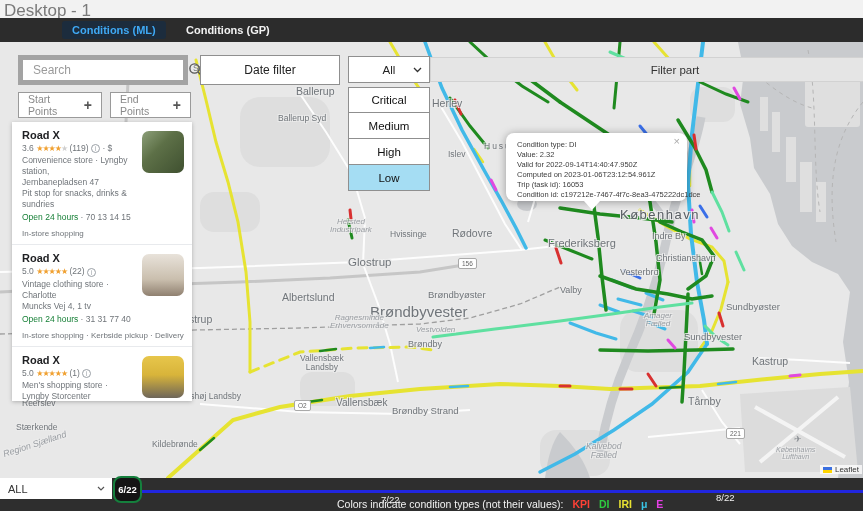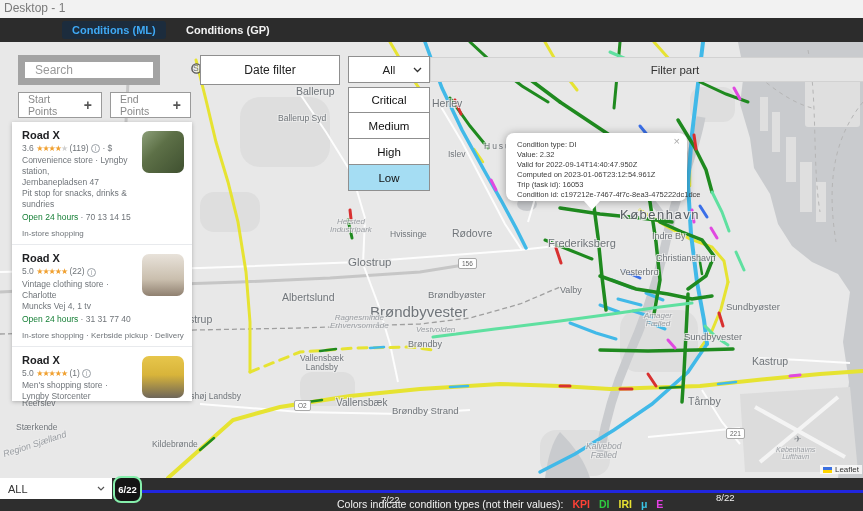--- a/index.html
+++ b/index.html
@@ -1,21 +1,21 @@
 <!DOCTYPE html>
 <html><head>
 <meta charset="utf-8">
 <style>
   * { margin:0; padding:0; box-sizing:border-box; }
   html,body { width:863px; height:511px; overflow:hidden;
     font-family:"Liberation Sans", sans-serif; background:#fff; }
 
   
   .titlebar { position:absolute; left:0; top:0; width:863px; height:18px; background:#f2f2f2; }
-  .titlebar .title { position:absolute; left:4px; top:1px; font-size:12px; color:#7a7a7a; }
+  .titlebar .title { position:absolute; left:4px; top:1px; font-size:17px; color:#7a7a7a; }
 
   
   .tabbar { position:absolute; left:0; top:18px; width:863px; height:24px; background:#2c2c2c; }
   .tab { position:absolute; top:3px; height:18px; line-height:18px; font-size:11px; font-weight:bold;
          padding:0 10px; border-radius:3px; cursor:pointer; }
   .tab.active { left:62px; color:#3fa9f5; background:#1c2c3d; }
   .tab.inactive { left:176px; color:#f2f2f2; }
 
   
   .map { position:absolute; left:0; top:42px; width:863px; height:436px; background:#e8e8e8; overflow:hidden; }
@@ -23,22 +23,22 @@
 
   .map-label { position:absolute; color:#70757a; white-space:pre-line; line-height:1.05;
     text-shadow:1px 1px 0 #ececec,-1px -1px 0 #ececec,1px -1px 0 #ececec,-1px 1px 0 #ececec; }
   .map-label.city { color:#585d63; letter-spacing:1.5px; }
   .map-label.minor { font-style:italic; color:#9a9ea3; text-align:center; }
   .road-badge { position:absolute; background:#fff; border:1px solid #a9a9a9; border-radius:2px;
     font-size:6.5px; color:#666; padding:0 3px; line-height:9px; }
   .plane-icon { position:absolute; font-size:9px; color:#8b8f94; }
 
   
-  .search-box { position:absolute; left:18px; top:13px; width:142px; height:30px; background:#fff;
-    border:7px solid #a3a3a3; display:flex; align-items:center; }
+  .search-box { position:absolute; left:18px; top:13px; width:170px; height:30px; background:#fff;
+    border:5px solid #a3a3a3; display:flex; align-items:center; }
   .search-box input { flex:1; border:none; outline:none; font-size:12px; color:#333; padding-left:10px;
     font-family:"Liberation Sans",sans-serif; background:transparent; }
   .search-box input::placeholder { color:#9a9a9a; }
   .search-glyph { width:16px; height:16px; margin-right:8px; flex:none; }
 
   .btn-datefilter { position:absolute; left:200px; top:13px; width:140px; height:30px; background:#fff;
     border:1px solid #8f8f8f; font-size:12px; color:#222; display:flex; align-items:center; justify-content:center; cursor:pointer; }
 
   .select-all { position:absolute; left:348px; top:14px; width:82px; height:27px; background:#fff;
     border:1px solid #8f8f8f; font-size:11.5px; color:#222; display:flex; align-items:center; justify-content:center; cursor:pointer; }
@@ -93,21 +93,21 @@
     font-size:8px; color:#333; padding:0 3px; display:flex; align-items:center; gap:3px; }
   .ua-flag { width:9px; height:6px; background:linear-gradient(180deg,#3a6fe0 50%,#ffd500 50%); display:inline-block; }
 
   
   .bottombar { position:absolute; left:0; top:478px; width:863px; height:33px; background:#2e2e2e; }
   .bottom-select { position:absolute; left:0; top:0; width:112px; height:21px; background:#fff;
     font-size:11px; color:#333; display:flex; align-items:center; padding-left:8px; cursor:pointer; }
   .bottom-select .chev { position:absolute; right:7px; top:8px; }
   .slider-line { position:absolute; left:141px; top:12px; width:722px; height:3px; background:#2126df; }
   .slider-badge { position:absolute; left:113px; top:-2px; width:29px; height:27px; background:#141414;
-    border:2px solid #86efac; border-radius:8px; color:#fff; font-size:9.5px; font-weight:bold;
+    border:2px solid #15803d; border-radius:8px; color:#fff; font-size:9.5px; font-weight:bold;
     display:flex; align-items:center; justify-content:center; cursor:grab; }
   .slider-tick { position:absolute; color:#f0f0f0; font-size:9.5px; }
   .tick-7 { left:381px; top:16px; }
   .tick-8 { left:716px; top:14px;text-align:right; }
   .legend-row { position:absolute; left:337px; top:20px; font-size:10.5px; color:#f2f2f2; white-space:nowrap; }
   .legend-row b { font-weight:bold; margin-left:9px; }
 
   .chev svg { display:block; }
 </style>
 </head>

